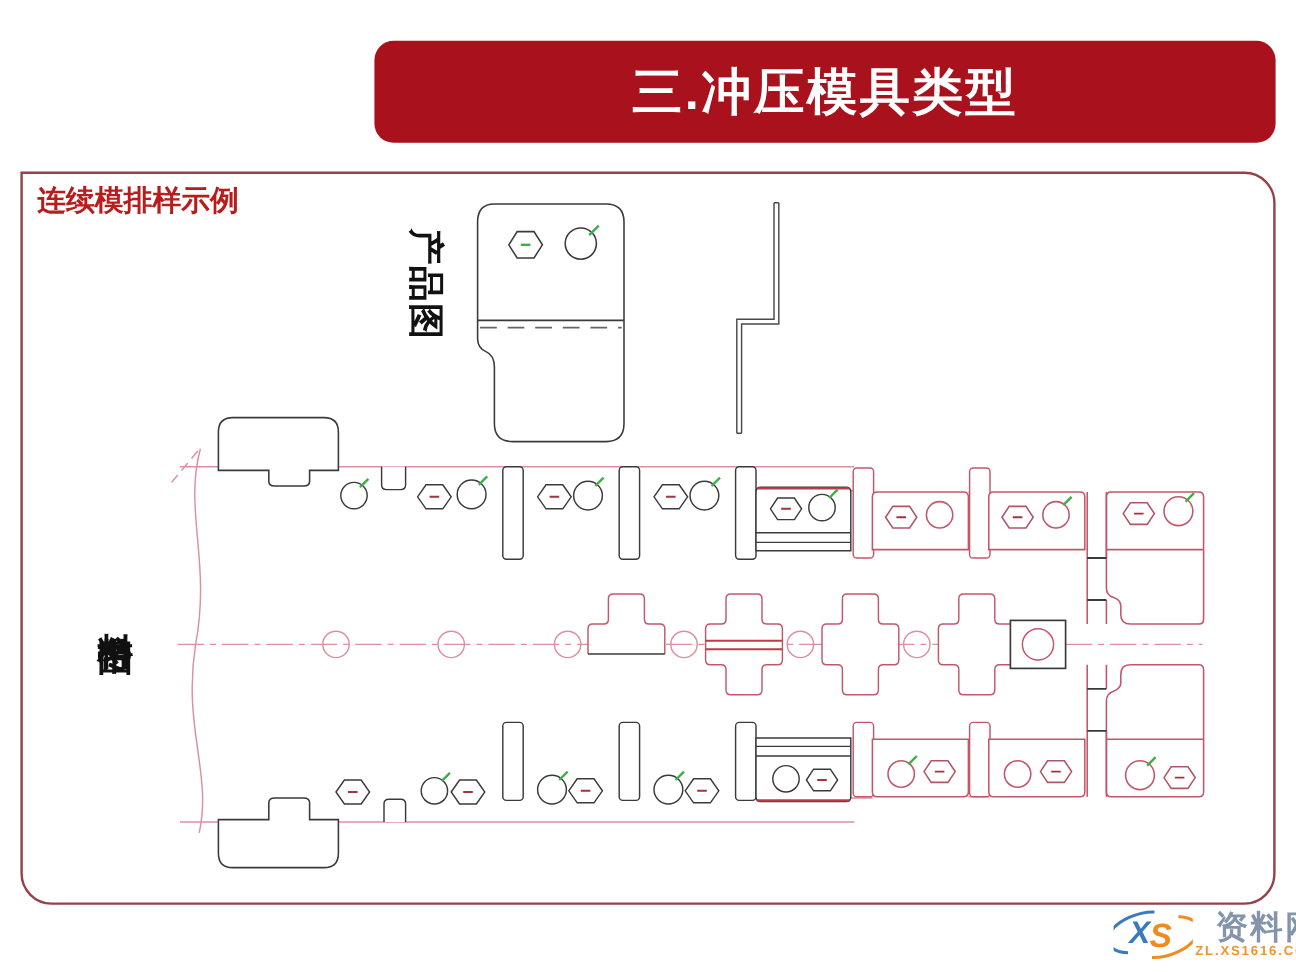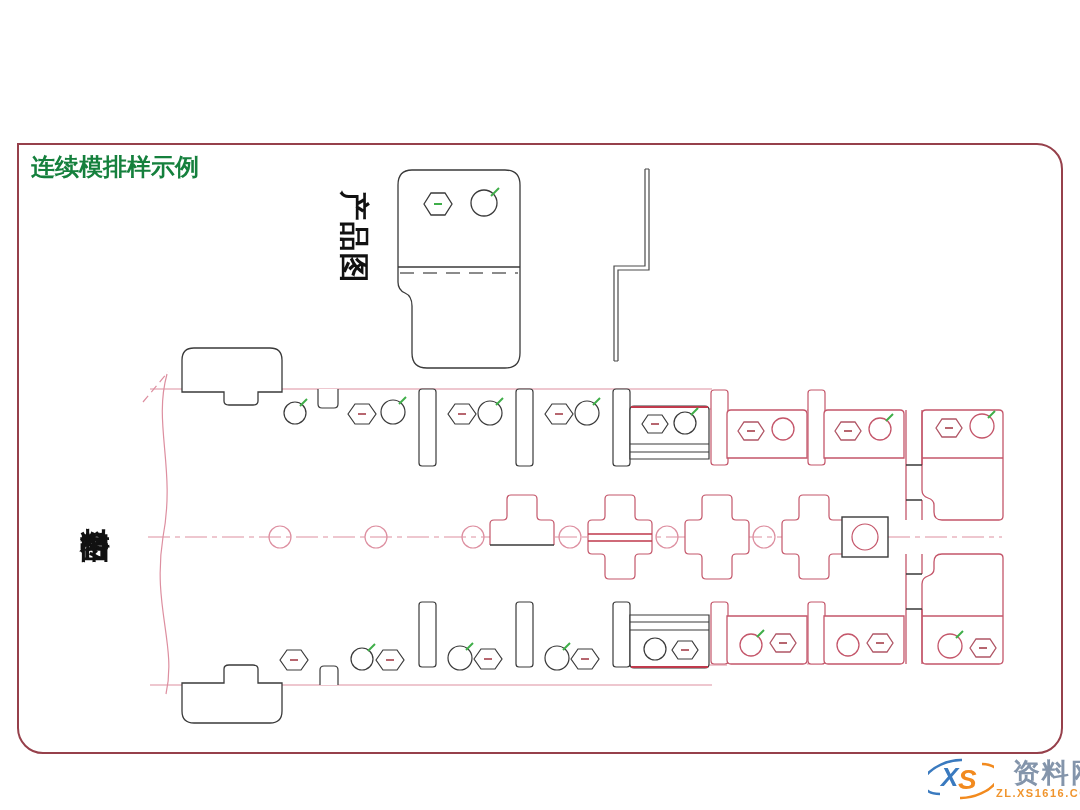--- a/index.html
+++ b/index.html
@@ -8,21 +8,21 @@
 
   
   .header-band{position:absolute;left:312px;top:34px;width:751px;height:85px;
     background:#a9121c;border-radius:16px;display:flex;align-items:center;justify-content:center;}
   .header-title{color:#ffffff;font-size:42px;font-weight:700;letter-spacing:2px;}
 
   
   .content-panel{position:absolute;left:17px;top:143px;width:1046px;height:611px;
     background:#ffffff;border:2px solid #96404b;border-radius:0 26px 26px 26px;box-sizing:border-box;}
 
-  .caption{position:absolute;left:31px;top:151px;font-size:24px;font-weight:700;color:#15803d;}
+  .caption{position:absolute;left:31px;top:151px;font-size:24px;font-weight:700;color:#b91c1c;}
 
   .product-label{position:absolute;left:306px;top:220px;width:96px;height:34px;
     font-size:30px;font-weight:700;color:#111;transform:rotate(90deg);
     text-align:center;line-height:34px;letter-spacing:1px;}
 
   .strip-label{position:absolute;left:74px;top:503px;height:130px;
     font-size:30px;font-weight:700;color:#111;
     writing-mode:vertical-lr;text-orientation:upright;letter-spacing:4px;}
 
   .cad-svg{position:absolute;left:0;top:0;}
@@ -35,20 +35,23 @@
   .wm-s{position:absolute;left:30px;top:8px;font-size:28px;font-weight:700;font-style:italic;color:#f28a1e;}
   .wm-text{display:flex;flex-direction:column;align-items:flex-end;margin-left:2px;}
   .wm-name{font-size:27px;font-weight:700;color:#8495ab;letter-spacing:2px;line-height:28px;}
   .wm-url{font-size:11px;font-weight:700;color:#f0952e;letter-spacing:1.5px;line-height:13px;}
 </style>
 </head>
 <body>
 
 <div id="slide">
 
+  <div class="header-band">
+    <div class="header-title">三.冲压模具类型</div>
+  </div>
 
   <div class="content-panel"></div>
   <div class="caption">连续模排样示例</div>
   <div class="product-label">产品图</div>
   <div class="strip-label">料带图</div>
 
   <svg class="cad-svg" width="1080" height="810" viewBox="0 0 1080 810">
     <defs>
       <path id="plusShape" d="M588,550 V524 Q588,520 592,520 H601 Q605,520 605,516 V499 Q605,495 609,495 H631 Q635,495 635,499 V516 Q635,520 639,520 H648 Q652,520 652,524 V550 Q652,554 648,554 H639 Q635,554 635,558 V575 Q635,579 631,579 H609 Q605,579 605,575 V558 Q605,554 601,554 H592 Q588,554 588,550 Z"></path>
     </defs>

